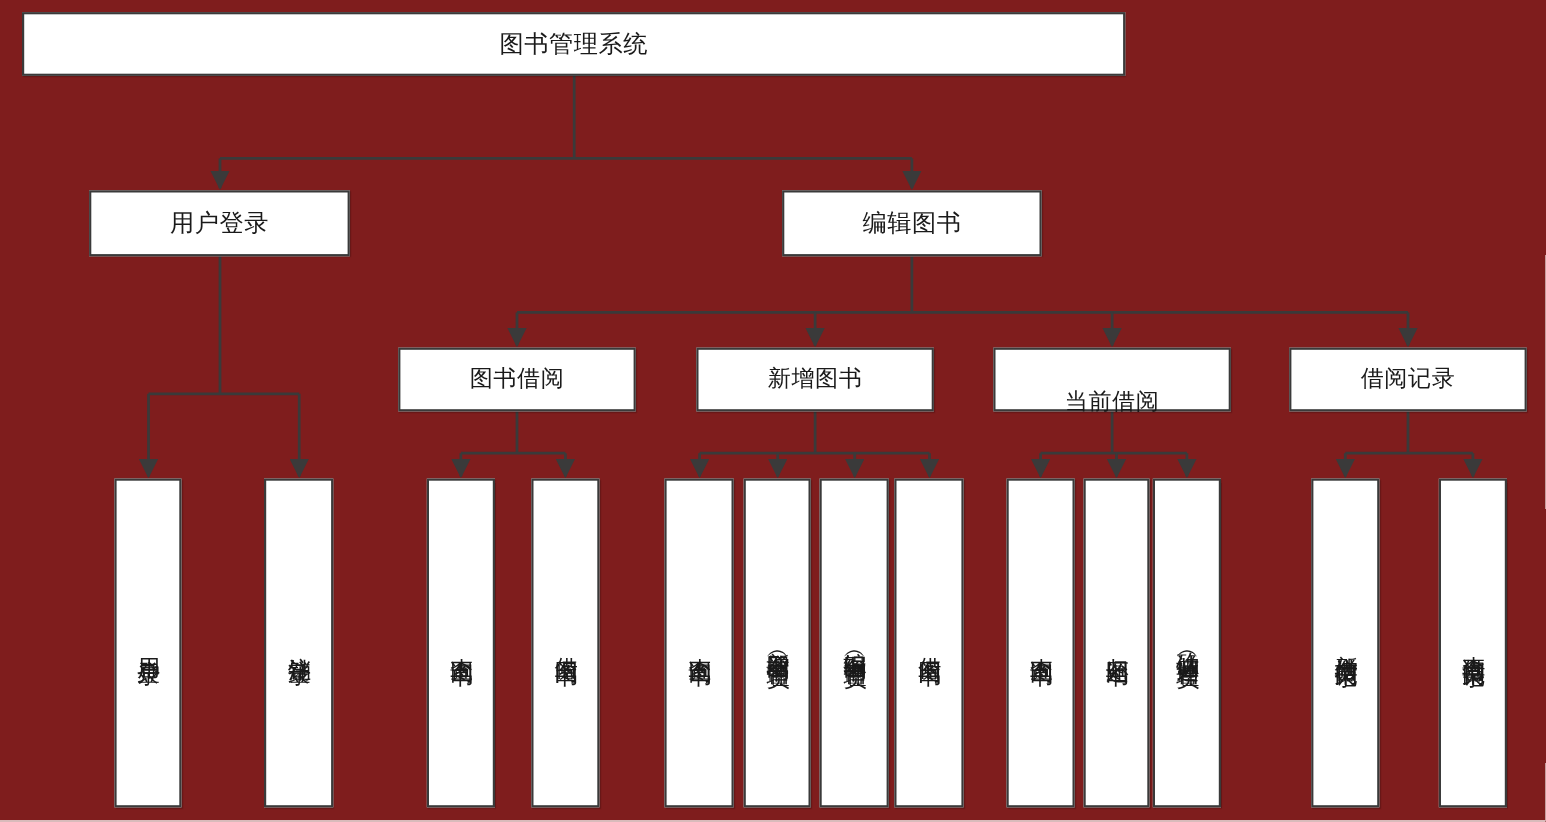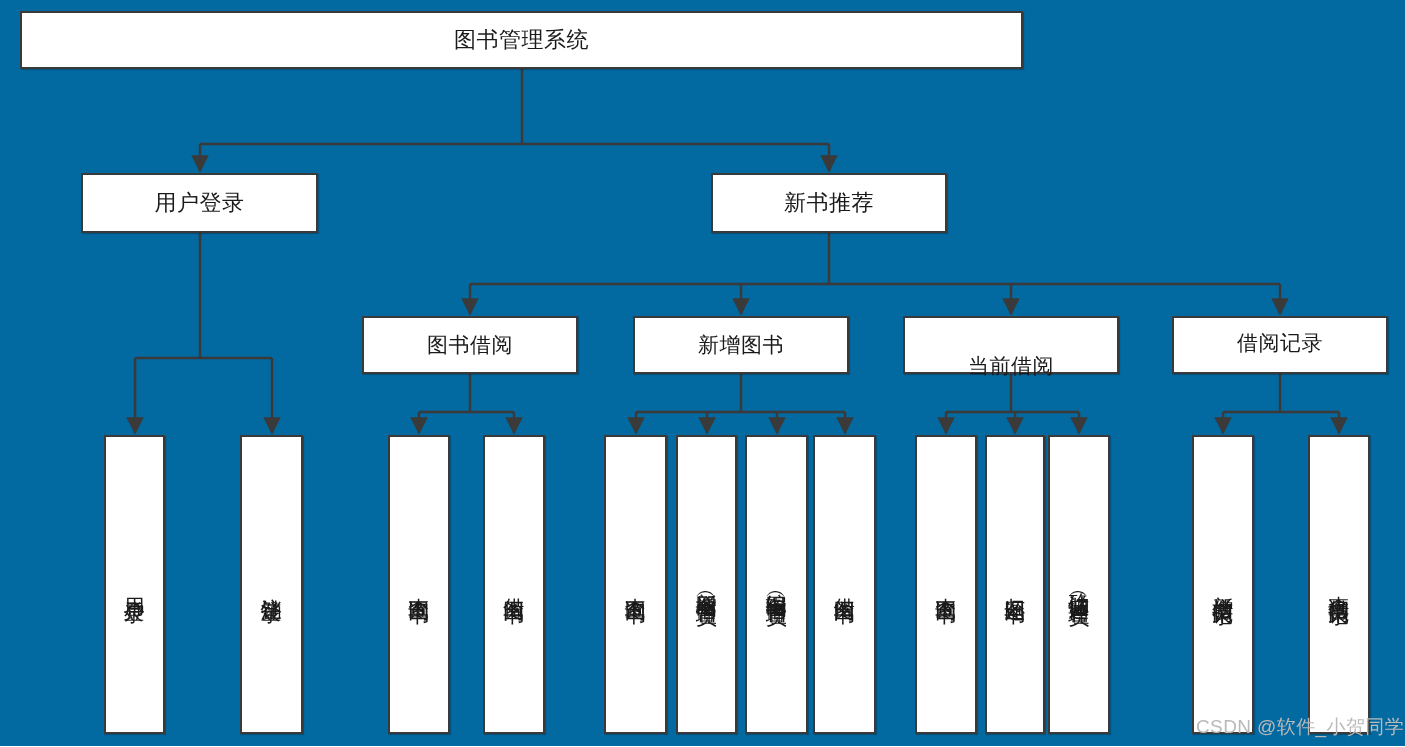--- a/index.html
+++ b/index.html
@@ -8,21 +8,21 @@
     padding: 0;
     background: #ffffff;
   }
   body {
     font-family: "Liberation Sans", "DejaVu Sans", sans-serif;
   }
   #diagram-root {
     position: relative;
     width: 1405px;
     height: 746px;
-    background: #0369a1;
+    background: #7f1d1d;
     overflow: hidden;
   }
   #edges-layer {
     position: absolute;
     left: 0;
     top: 0;
     width: 1405px;
     height: 747px;
   }
   .node {
@@ -111,33 +111,33 @@
   </svg>
 
   <div id="nodes-layer">
       <div class="node level-1" style="left: 20px; top: 11px; width: 1003px; height: 58px; border-color: rgb(58, 58, 58);">
         <span class="node-label" style="color: rgb(26, 26, 26);">图书管理系统</span>
       </div>
       <div class="node level-2" style="left: 81px; top: 173px; width: 237px; height: 60px; border-color: rgb(58, 58, 58);">
         <span class="node-label" style="color: rgb(26, 26, 26);">用户登录</span>
       </div>
       <div class="node level-2" style="left: 711px; top: 173px; width: 236px; height: 60px; border-color: rgb(58, 58, 58);">
-        <span class="node-label" style="color: rgb(26, 26, 26);">新书推荐</span>
+        <span class="node-label" style="color: rgb(26, 26, 26);">编辑图书</span>
       </div>
       <div class="node level-3" style="left: 362px; top: 316px; width: 216px; height: 58px; border-color: rgb(58, 58, 58);">
         <span class="node-label" style="color: rgb(26, 26, 26);">图书借阅</span>
       </div>
       <div class="node level-3" style="left: 633px; top: 316px; width: 216px; height: 58px; border-color: rgb(58, 58, 58);">
         <span class="node-label" style="color: rgb(26, 26, 26);">新增图书</span>
       </div>
       <div class="node level-3" style="left: 903px; top: 316px; width: 216px; height: 58px; border-color: rgb(58, 58, 58);">
         <span class="node-label" style="color: rgb(26, 26, 26); margin-top: 42px;">当前借阅</span>
       </div>
       <div class="node level-3" style="left: 1172px; top: 316px; width: 216px; height: 58px; border-color: rgb(58, 58, 58);">
-        <span class="node-label" style="color: rgb(26, 26, 26); font-family: Liberation Mono, monospace;">借阅记录</span>
+        <span class="node-label" style="color: rgb(26, 26, 26);">借阅记录</span>
       </div>
       <div class="node level-4 vertical" style="left: 104px; top: 435px; width: 61px; height: 299px; border-color: rgb(58, 58, 58);">
         <span class="node-label" style="color: rgb(26, 26, 26);">用户登录</span>
       </div>
       <div class="node level-4 vertical" style="left: 240px; top: 435px; width: 63px; height: 299px; border-color: rgb(58, 58, 58);">
         <span class="node-label" style="color: rgb(26, 26, 26);">注销登录</span>
       </div>
       <div class="node level-4 vertical" style="left: 388px; top: 435px; width: 62px; height: 299px; border-color: rgb(58, 58, 58);">
         <span class="node-label" style="color: rgb(26, 26, 26);">查询图书</span>
       </div>
@@ -166,15 +166,14 @@
         <span class="node-label" style="color: rgb(26, 26, 26);">确认归还（管理员）</span>
       </div>
       <div class="node level-4 vertical" style="left: 1192px; top: 435px; width: 62px; height: 299px; border-color: rgb(58, 58, 58);">
         <span class="node-label" style="color: rgb(26, 26, 26);">新增借阅记录</span>
       </div>
       <div class="node level-4 vertical" style="left: 1308px; top: 435px; width: 62px; height: 299px; border-color: rgb(58, 58, 58);">
         <span class="node-label" style="color: rgb(26, 26, 26);">查询借阅记录</span>
       </div>
     </div>
 
-  <div class="watermark" style="left: 1196px; top: 714px; color: rgb(185, 185, 185);">CSDN @软件_小贺同学</div>
 
 </div>
 
 </body></html>

